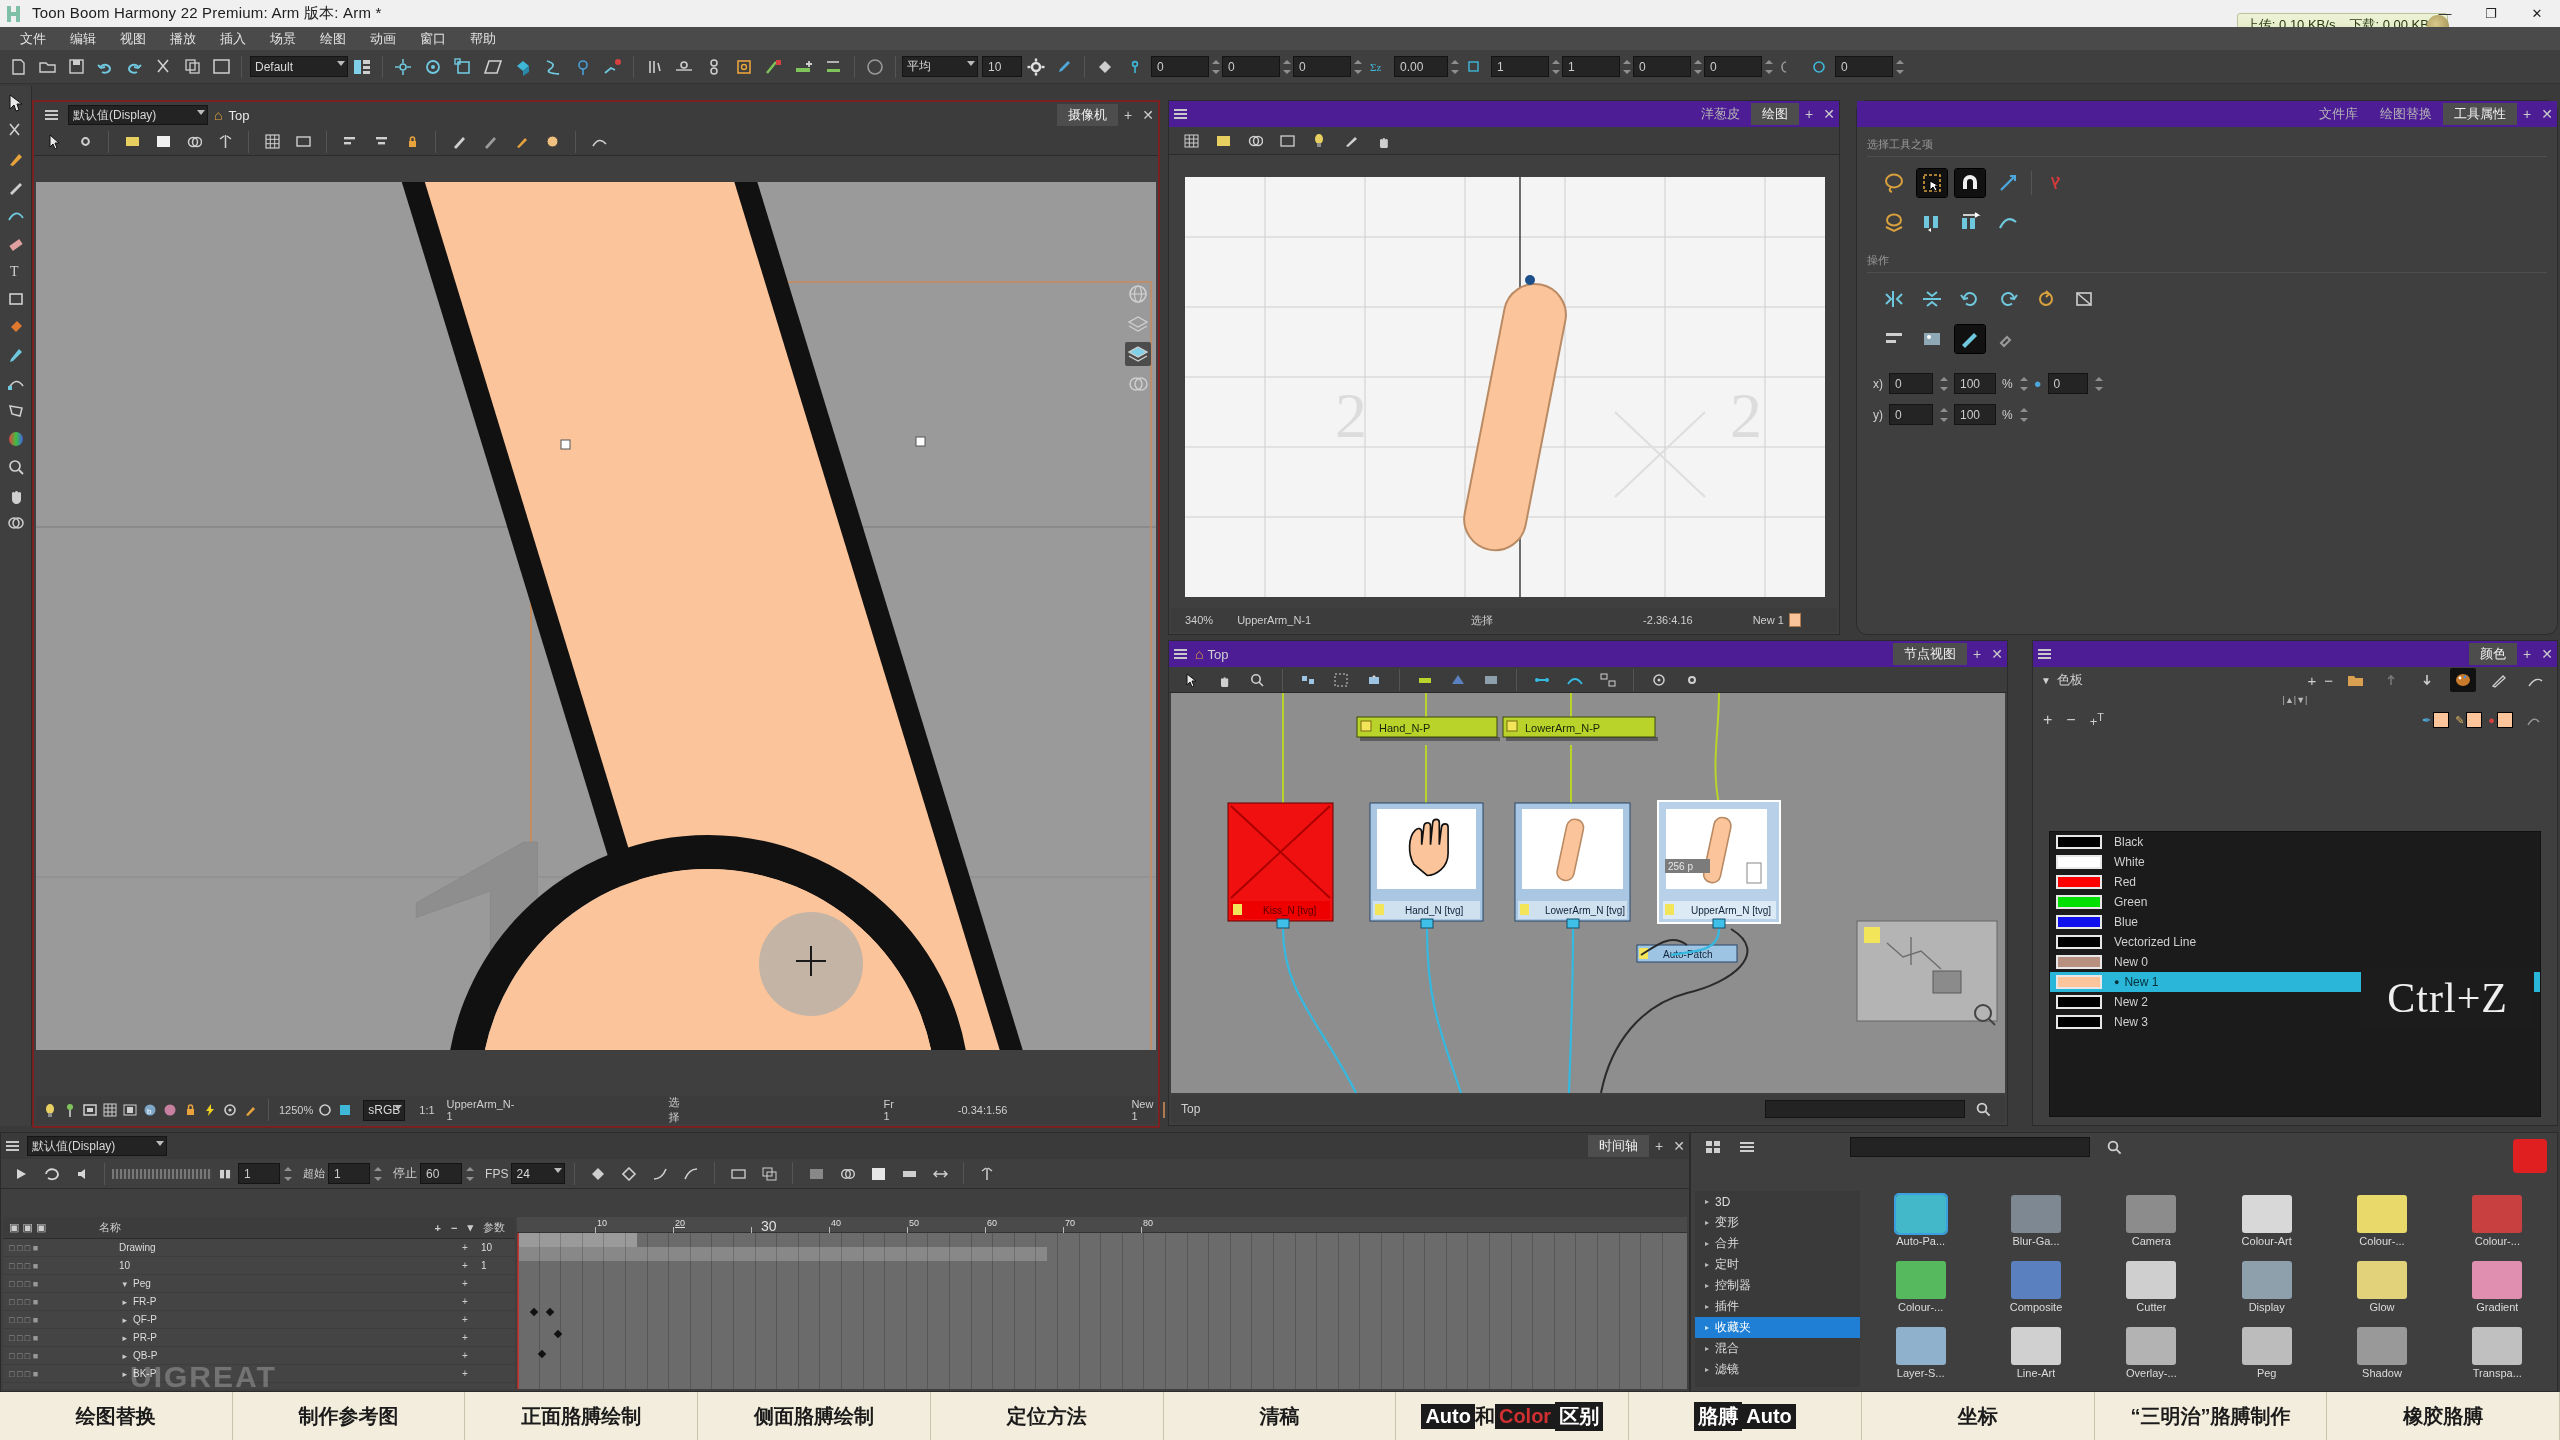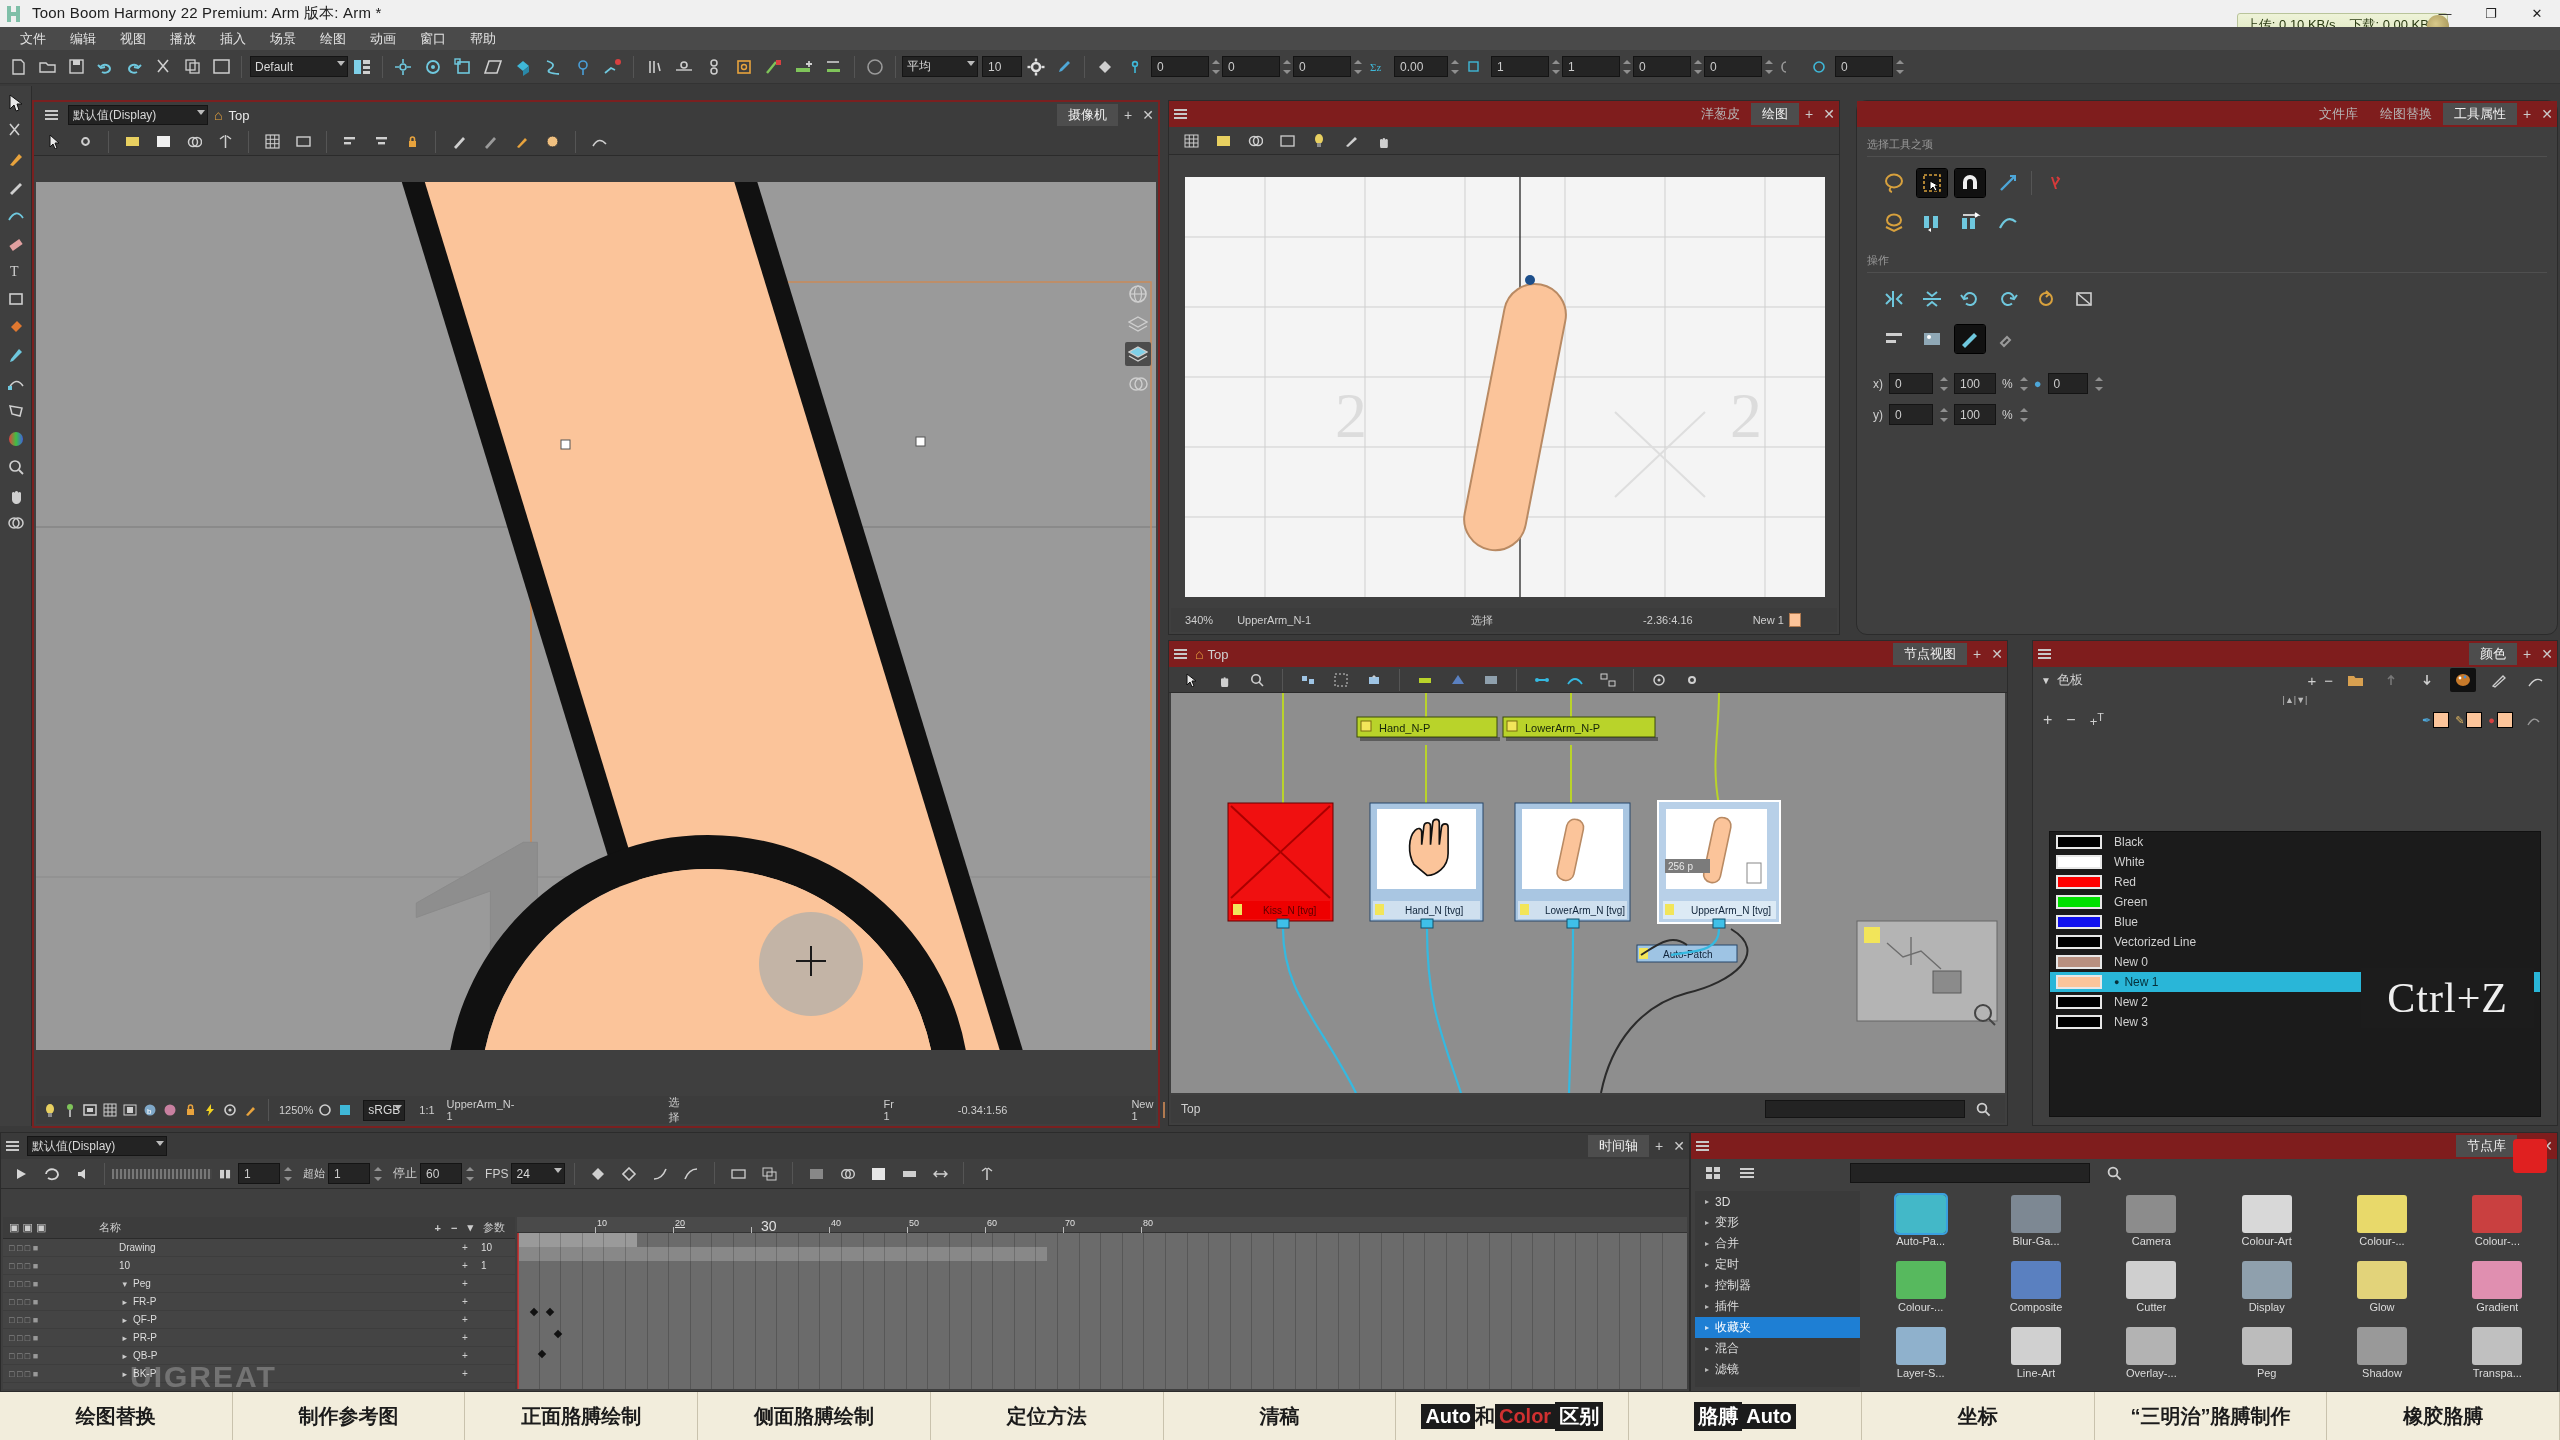--- a/index.html
+++ b/index.html
@@ -46,21 +46,21 @@
   .spin:before{content:"";position:absolute;left:1px;top:2px;border-left:4px solid transparent;border-right:4px solid transparent;border-bottom:4px solid #aaa;}
   .spin:after{content:"";position:absolute;left:1px;bottom:2px;border-left:4px solid transparent;border-right:4px solid transparent;border-top:4px solid #aaa;}
 
   
   .lefttools { position:absolute; left:0; top:86px; width:32px; height:1040px; background:#3f3f3f;
     display:flex; flex-direction:column; align-items:center; padding-top:4px; gap:2px; border-right:1px solid #2c2c2c; }
   .lt { width:26px; height:26px; display:flex; align-items:center; justify-content:center; border-radius:2px; }
 
   
   .panel { position:absolute; background:#3f3f3f; border:1px solid #2b2b2b; }
-  .ptabbar { height:26px; background:#7f1d1d; display:flex; align-items:center; }
+  .ptabbar { height:26px; background:#4c1d95; display:flex; align-items:center; }
   .hamb { width:22px; height:20px; display:flex; flex-direction:column; justify-content:center; gap:2px; padding-left:5px; }
   .hamb i { display:block; width:13px; height:2px; background:#c8c8c8; }
   .ptab { height:22px; padding:0 11px; font-size:13px; color:#b5b5b5; display:flex; align-items:center; }
   .ptab.act { background:#4d4d4d; color:#f0f0f0; }
   .pclose { width:20px; text-align:center; font-size:14px; color:#ccc; }
 
   
   #cameraPanel { left:32px; top:100px; width:1128px; height:1028px; border:2px solid #7a2020; }
   .camStrip { height:26px; background:#3c3c3c; display:flex; align-items:center; padding-left:6px; gap:6px; }
   .camStrip2 { height:28px; background:#3c3c3c; display:flex; align-items:center; padding-left:6px; gap:3px; border-bottom:1px solid #2b2b2b;}
@@ -1630,32 +1630,20 @@
             <div style="position: absolute; left: 1080px; top: 0px; bottom: 0px; width: 1px; background: rgba(0, 0, 0, 0.18);"></div>
             <div style="position: absolute; left: 1101.6px; top: 0px; bottom: 0px; width: 1px; background: rgba(0, 0, 0, 0.18);"></div>
             <div style="position: absolute; left: 1123.2px; top: 0px; bottom: 0px; width: 1px; background: rgba(0, 0, 0, 0.18);"></div>
             <div style="position: absolute; left: 1144.8px; top: 0px; bottom: 0px; width: 1px; background: rgba(0, 0, 0, 0.18);"></div>
           </div>
       </div>
     </div>
   </div>
 
   <div class="panel" id="nodeLib">
-    <div class="ptabbar">
-      <div class="hamb">
-          <i></i>
-          <i></i>
-          <i></i>
-        </div>
-      <div style="margin-left:auto;display:flex;align-items:center">
-        <div class="ptab act">节点库</div>
-        <div class="pclose">+</div>
-        <div class="pclose">✕</div>
-      </div>
-    </div>
     <div style="height:28px;display:flex;align-items:center;gap:6px;padding-left:8px">
       <div class="tbx">
           <svg width="16" height="14">
             <rect x="1" y="1" width="6" height="5" fill="#cfcfcf"></rect>
             <rect x="9" y="1" width="6" height="5" fill="#cfcfcf"></rect>
             <rect x="1" y="8" width="6" height="5" fill="#cfcfcf"></rect>
             <rect x="9" y="8" width="6" height="5" fill="#cfcfcf"></rect>
           </svg>
         </div>
       <div class="tbx">

